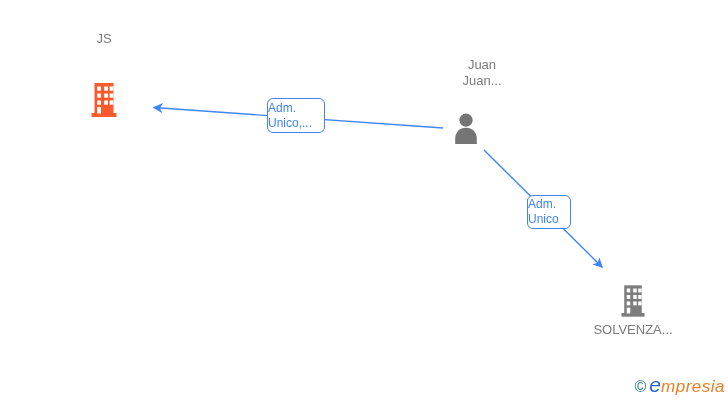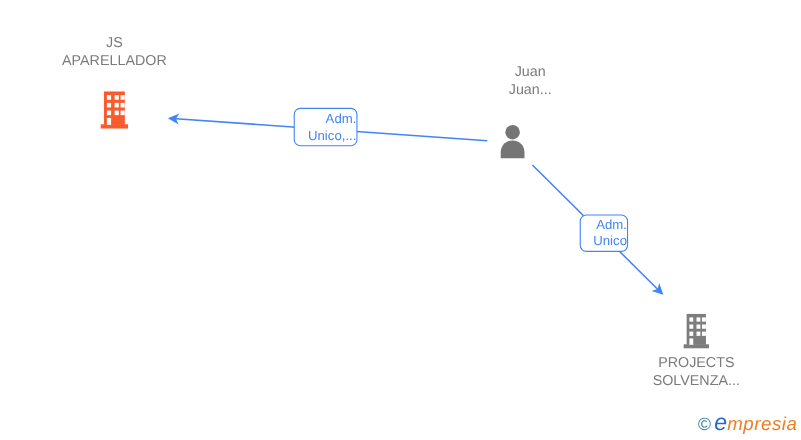--- a/index.html
+++ b/index.html
@@ -33,21 +33,21 @@
   }
   .edge-label {
     position: absolute; z-index: 3;
     box-sizing: border-box;
     background: #ffffff;
     border: 1.5px solid #4285f4;
     border-radius: 6px;
     color: #4285f4;
     font-size: 12px;
     line-height: 15px;
-    text-align: right;
+    text-align: left;
     display: flex;
     flex-direction: column;
     justify-content: center;
     cursor: pointer;
   }
   
   #js-label       { left: 14px;  top: 31px;  width: 180px; }
   #js-icon        { left: 91px;  top: 83px;  width: 26px; height: 34px; }
   #juan-label     { left: 412px; top: 57px;  width: 140px; }
   #juan-icon      { left: 452px; top: 113px; width: 28px; height: 31px; }
@@ -85,21 +85,20 @@
       <marker id="arrowhead" viewBox="0 0 12 12" refX="10" refY="6" markerWidth="11" markerHeight="11" markerUnits="userSpaceOnUse" orient="auto">
         <path d="M0.5 0.5 L11.5 6 L0.5 11.5 L3.5 6 Z" fill="#4285f4"></path>
       </marker>
     </defs>
     <path d="M443 128 L154 107.5" stroke="#4285f4" stroke-width="1.4" fill="none" marker-end="url(#arrowhead)"></path>
     <path d="M484 150 L602 267" stroke="#4285f4" stroke-width="1.4" fill="none" marker-end="url(#arrowhead)"></path>
   </svg>
 
   <div class="node-label" id="js-label">
     <div>JS</div>
-    <div>APARELLADOR</div>
   </div>
   <div class="node" id="js-icon">
     <svg viewBox="0 0 26 34" width="26" height="34" xmlns="http://www.w3.org/2000/svg">
       <g fill="#f95b2d">
         <rect x="0.5" y="30" width="25" height="4"></rect>
         <rect x="3.5" y="0" width="19" height="30.5"></rect>
       </g>
       <g fill="#ffffff">
         <rect x="6.2" y="3.5" width="3.8" height="4.2"></rect>
         <rect x="6.2" y="10.5" width="3.8" height="4.2"></rect>
@@ -143,21 +142,20 @@
         <rect x="13.2" y="3.5" width="3.8" height="4.2"></rect>
         <rect x="13.2" y="10.5" width="3.8" height="4.2"></rect>
         <rect x="13.2" y="17.5" width="3.8" height="4.2"></rect>
         <rect x="18.6" y="3.5" width="3.8" height="4.2"></rect>
         <rect x="18.6" y="10.5" width="3.8" height="4.2"></rect>
         <rect x="18.6" y="17.5" width="3.8" height="4.2"></rect>
       </g>
     </svg>
   </div>
   <div class="node-label" id="projects-label">
-    <div>PROJECTS</div>
     <div>SOLVENZA...</div>
   </div>
 
   <div class="edge-label" id="edge1-label">
     <div>Adm.</div>
     <div>Unico,...</div>
   </div>
   <div class="edge-label" id="edge2-label">
     <div>Adm.</div>
     <div>Unico</div>

